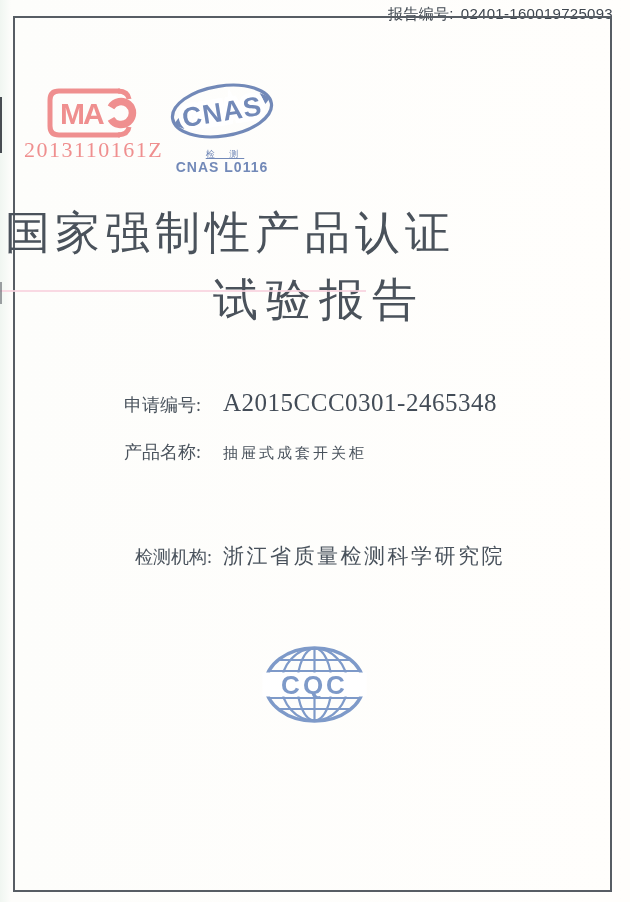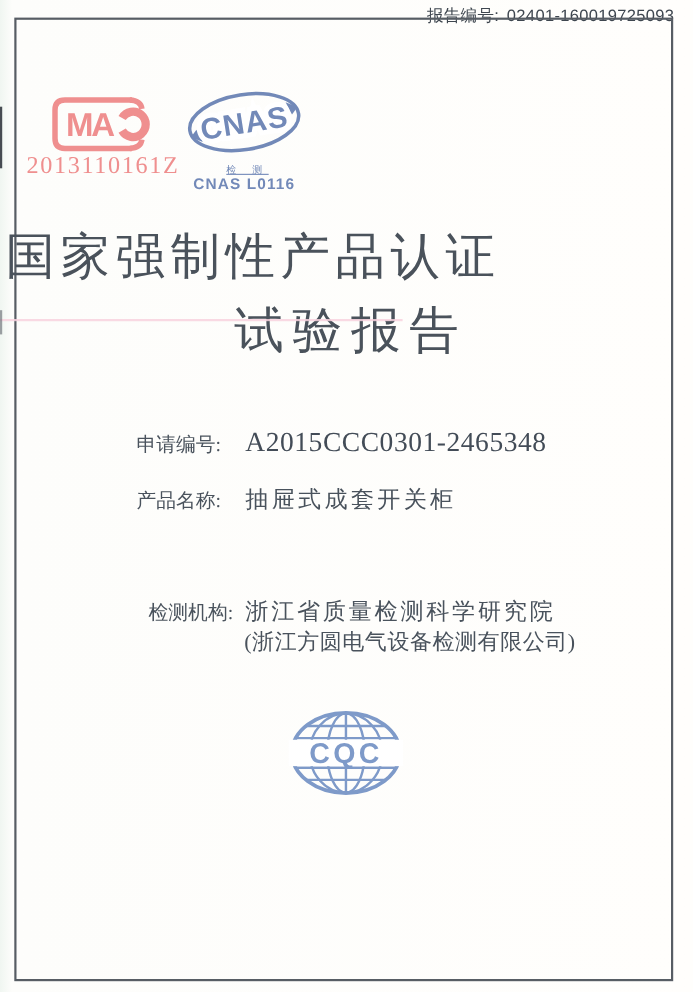--- a/index.html
+++ b/index.html
@@ -54,21 +54,21 @@
   .check-row{
     position:absolute;left:0;top:335px;width:100%;text-align:center;
     font-size:16px;color:#3f4750;white-space:nowrap;font-weight:600;
   }
   .check-group{display:inline-block;margin:0 6px;}
   .check-group .box{font-size:14px;position:relative;top:-1px;margin-right:1px;}
   
   .fld{position:absolute;left:124px;white-space:nowrap;}
   .fld .lbl{display:inline-block;min-width:99px;font-size:18px;color:#4a535d;}
   .val-latin{font-size:25px;color:#434c57;letter-spacing:.5px;}
-  .val-cn{font-size:21px;color:#49525c;letter-spacing:3px;text-align:center;}
+  .val-cn{font-size:15px;color:#49525c;letter-spacing:3px;text-align:center;}
   .val-cn-sp{font-size:21px;color:#49525c;letter-spacing:2.5px;}
   .fld-sub{position:absolute;left:222px;font-size:20px;color:#49525c;letter-spacing:.5px;}
   .row-appno{top:389px;}
   .row-product{top:440px;}
   .row-model{top:490px;}
   .row-org{top:542px;text-align:center;}
   .row-org-sub{top:570px;}
   
   .cqc-logo{position:absolute;left:261px;top:644px;width:107px;height:81px;}
   
@@ -116,21 +116,20 @@
   </div>
 
   <div class="fld row-product">
     <span class="lbl">产品名称:</span><span class="val-cn">抽屉式成套开关柜</span>
   </div>
 
 
   <div class="fld row-org">
     <span class="lbl">检测机构:</span><span class="val-cn-sp">浙江省质量检测科学研究院</span>
   </div>
-  <div class="fld-sub row-org-sub">(浙江方圆电气设备检测有限公司)</div>
 
   <svg class="cqc-logo" viewBox="0 0 107 81">
     <defs>
       <clipPath id="cqc-clip">
           <ellipse cx="53.5" cy="40.5" rx="48" ry="36"></ellipse>
         </clipPath>
     </defs>
     <g clip-path="url(#cqc-clip)" stroke="#7e9ac9" stroke-width="2.2" fill="none">
       <line x1="2" y1="16" x2="105" y2="16"></line>
       <line x1="2" y1="27" x2="105" y2="27"></line>

